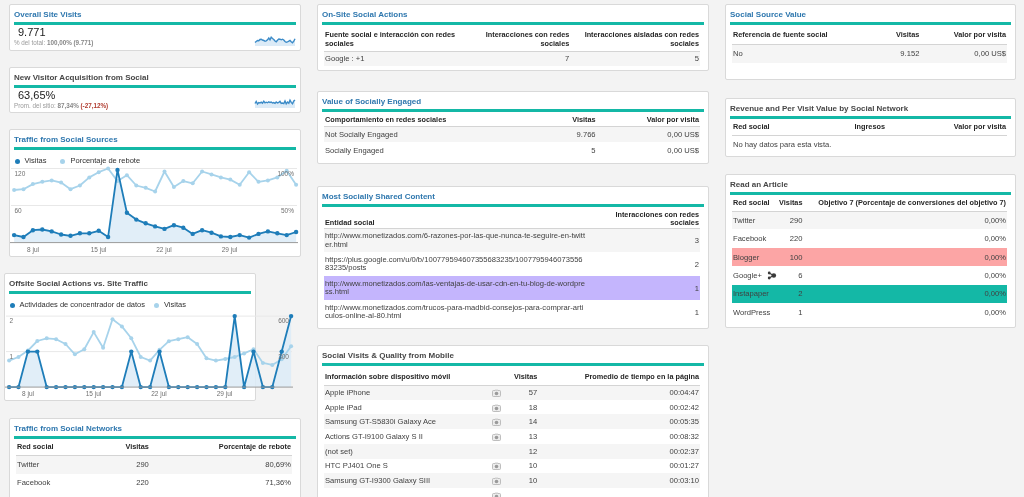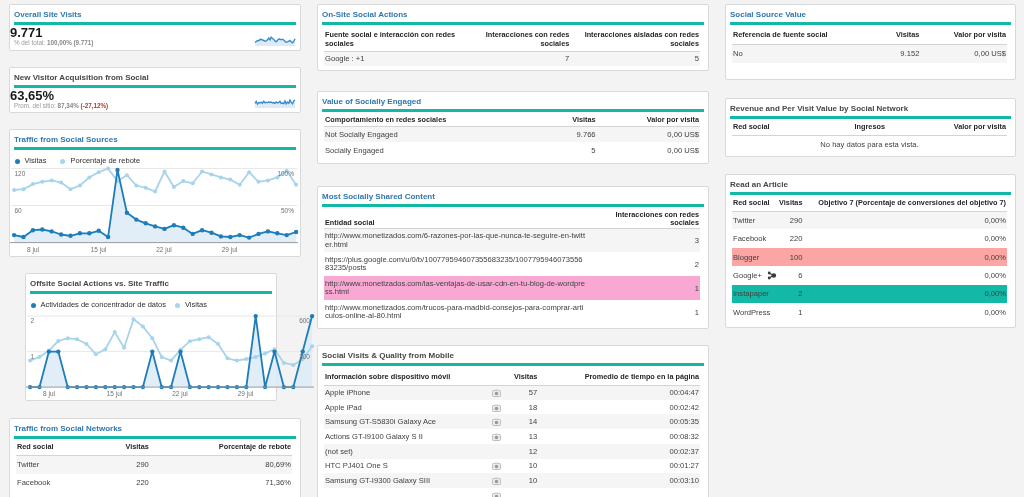--- a/index.html
+++ b/index.html
@@ -8,21 +8,21 @@
 table.t{position:absolute;left:6px;border-collapse:collapse;table-layout:fixed;width:calc(100% - 14px);font-size:7.6px;color:#414141}
 table.t th{font-weight:bold;color:#262626;text-align:left;vertical-align:bottom;padding:2px 1px 3px 1px;border-bottom:1px solid #d4d4d4;line-height:8.6px;font-size:7.3px}
 table.t th.r,table.t td.r{text-align:right}
 table.m1 th{padding-top:4px}
 table.m2 th{padding-bottom:1px}
 table.m3 th{padding-bottom:0;line-height:8.4px}
 table.m4 th{padding-top:5px}
 table.m4 td:nth-child(2){text-align:center}
 table.r1 th{padding-top:4px;padding-bottom:4px}
 table.t td{padding:0 1px;vertical-align:middle;overflow:hidden;white-space:nowrap}
-.bignum{position:absolute;left:0;top:21px;font-size:13px;line-height:13px;font-weight:bold;color:#1a1a1a}
+.bignum{position:absolute;left:8px;top:21px;font-size:11px;line-height:13px;font-weight:normal;color:#1a1a1a}
 .subnum{position:absolute;left:4px;top:34px;font-size:6.3px;line-height:7px;color:#9a9a9a}
 .subnum b{color:#878787}
 .subnum .red{color:#b03a2e;font-weight:bold}
 svg{display:block}
 .dl{fill:none;stroke:#1e7db9;stroke-width:1.8;stroke-linejoin:round}
 .ll{fill:none;stroke:#a7d3eb;stroke-width:1.8;stroke-linejoin:round}
 .dd{fill:#1e7db9}.ld{fill:#a7d3eb}
 .grid{stroke:#e8e8e8;stroke-width:1}
 .axis{stroke:#9a9a9a;stroke-width:1}
 .axlb{font-size:6.5px;fill:#707070}
@@ -127,21 +127,21 @@
   <text class="axlb" x="5.5" y="83.5">60</text>
   <text class="axlb" x="285" y="46.5" text-anchor="end">100%</text>
   <text class="axlb" x="285" y="83.5" text-anchor="end">50%</text>
   <text class="axlb" x="24" y="122.5" text-anchor="middle">8 jul</text>
   <text class="axlb" x="89.5" y="122.5" text-anchor="middle">15 jul</text>
   <text class="axlb" x="155" y="122.5" text-anchor="middle">22 jul</text>
   <text class="axlb" x="220.5" y="122.5" text-anchor="middle">29 jul</text>
  </svg>
 </div>
 
-<div class="card" style="left:25px;top:273px;width:252px;height:128px">
+<div class="card" style="left:4px;top:273px;width:252px;height:128px">
  <div class="ttl dk">Offsite Social Actions vs. Site Traffic</div>
  <div class="leg"><span class="dot"></span>Actividades de concentrador de datos<span class="dot lt" style="margin-left:9px"></span>Visitas</div>
  <svg style="position:absolute;left:-1px;top:-1px" width="291" height="127" viewBox="0 0 291 127">
   <line class="grid" x1="2" y1="43.1" x2="288" y2="43.1"></line>
   <line class="grid" x1="2" y1="78.6" x2="288" y2="78.6"></line>
   <polygon points="5.1,114.1 5.1,114.1 14.5,114.1 23.9,78.6 33.3,78.6 42.7,114.1 52.1,114.1 61.5,114.1 70.9,114.1 80.3,114.1 89.7,114.1 99.1,114.1 108.5,114.1 117.9,114.1 127.3,78.6 136.7,114.1 146.1,114.1 155.5,78.6 164.9,114.1 174.3,114.1 183.7,114.1 193.1,114.1 202.5,114.1 211.9,114.1 221.3,114.1 230.7,43.1 240.1,114.1 249.5,78.6 258.9,114.1 268.3,114.1 277.7,78.6 287.1,43.1 287.1,114.1" fill="#dcebf7" opacity="0.85"></polygon>
   <polyline class="ll" points="5.1,87.6 14.5,84.0 23.9,77.6 33.3,68.0 42.7,65.3 52.1,66.2 61.5,71.0 70.9,81.3 80.3,76.2 89.7,59.1 99.1,74.7 108.5,46.2 117.9,53.4 127.3,65.3 136.7,84.0 146.1,87.6 155.5,76.8 164.9,68.2 174.3,66.2 183.7,64.2 193.1,71.0 202.5,85.3 211.9,87.6 221.3,86.0 230.7,84.0 240.1,80.4 249.5,76.2 258.9,89.9 268.3,91.9 277.7,86.2 287.1,73.3"></polyline>
   <circle cx="5.1" cy="87.6" r="2.0" class="ld"></circle>
       <circle cx="14.5" cy="84.0" r="2.0" class="ld"></circle>
       <circle cx="23.9" cy="77.6" r="2.0" class="ld"></circle>
@@ -309,21 +309,21 @@
           <th class="r">Interacciones con redes sociales</th>
         </tr>
   <tr style="background:#f5f5f5;height:24px">
           <td style="line-height:8.6px">http://www.monetizados.com/6-razones-por-las-que-nunca-te-seguire-en-twitt<br>er.html</td>
           <td class="r">3</td>
         </tr>
   <tr style="height:24px">
           <td style="line-height:8.6px">https://plus.google.com/u/0/b/100779594607355683235/1007795946073556<br>83235/posts</td>
           <td class="r">2</td>
         </tr>
-  <tr style="background:#f9a8d4;height:24px">
+  <tr style="background:#c4b5fd;height:24px">
           <td style="line-height:8.6px">http://www.monetizados.com/las-ventajas-de-usar-cdn-en-tu-blog-de-wordpre<br>ss.html</td>
           <td class="r">1</td>
         </tr>
   <tr style="height:24px">
           <td style="line-height:8.6px">http://www.monetizados.com/trucos-para-madbid-consejos-para-comprar-arti<br>culos-online-al-80.html</td>
           <td class="r">1</td>
         </tr>
  </tbody>
     </table>
 </div>
@@ -455,21 +455,21 @@
         <col style="width:26%">
         <col style="width:44%">
       </colgroup>
   <tbody>
         <tr>
           <th>Red social</th>
           <th class="r">Ingresos</th>
           <th class="r">Valor por visita</th>
         </tr>
   <tr style="height:18px">
-          <td colspan="3" style="text-align:center;color:#414141">No hay datos para esta vista.</td>
+          <td colspan="3" style="text-align:left;color:#414141">No hay datos para esta vista.</td>
         </tr>
  </tbody>
     </table>
 </div>
 
 <div class="card" style="left:725px;top:174px;width:291px;height:154px">
  <div class="ttl dk">Read an Article</div>
  <table class="t" style="top:22px">
   <colgroup>
         <col style="width:15%">

